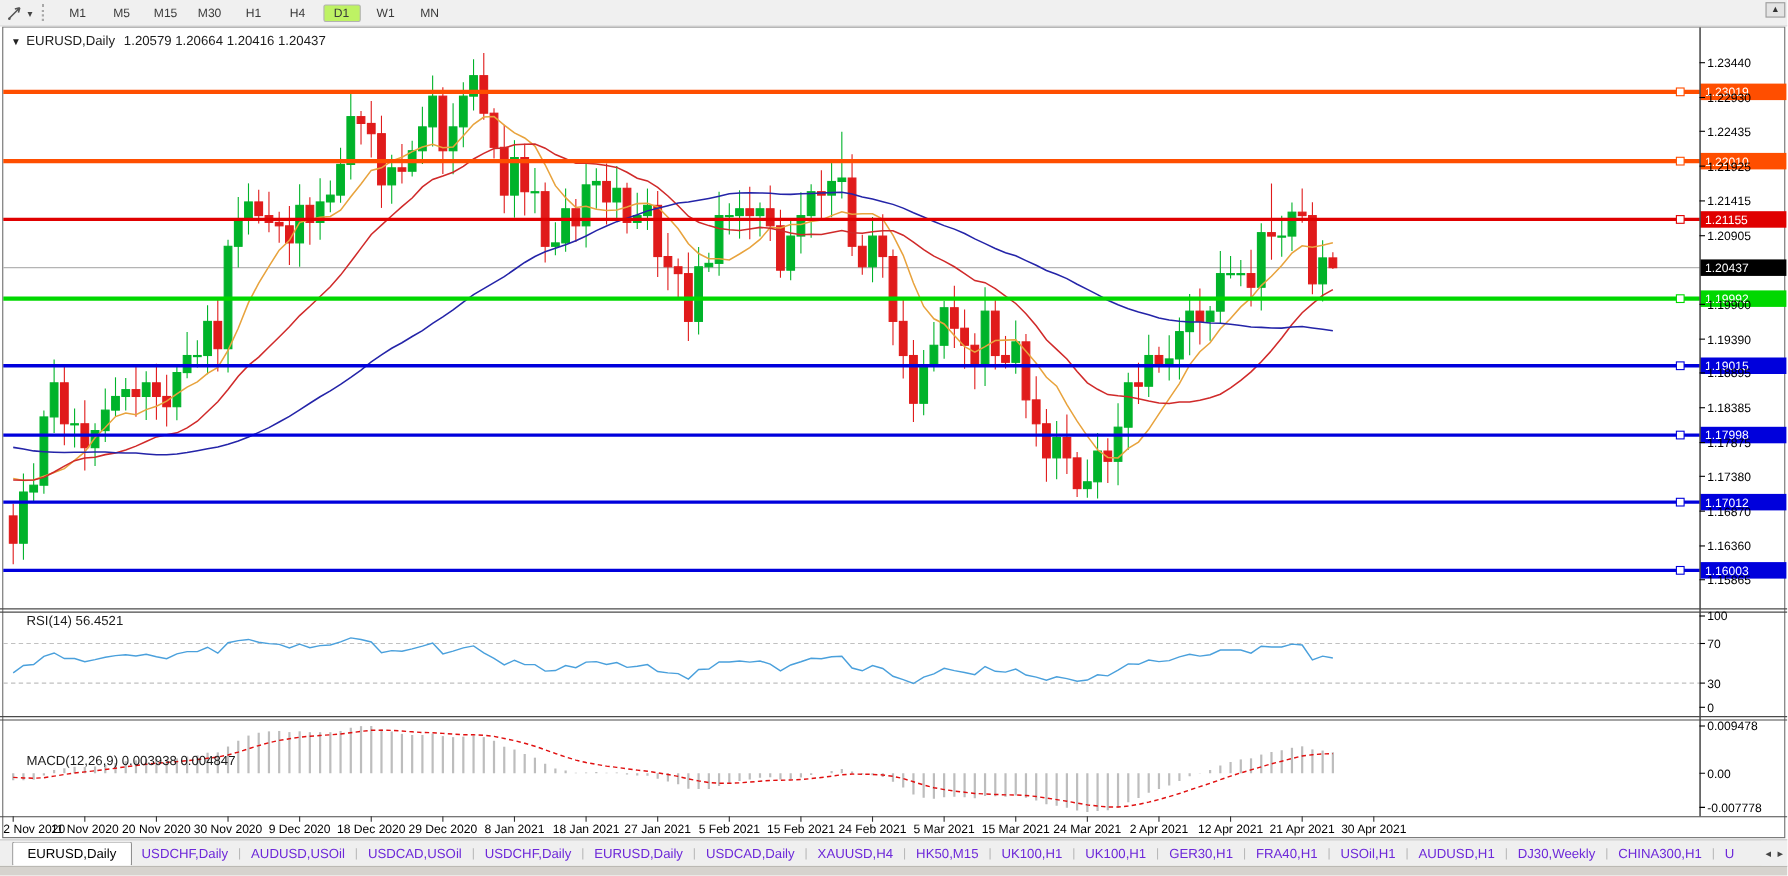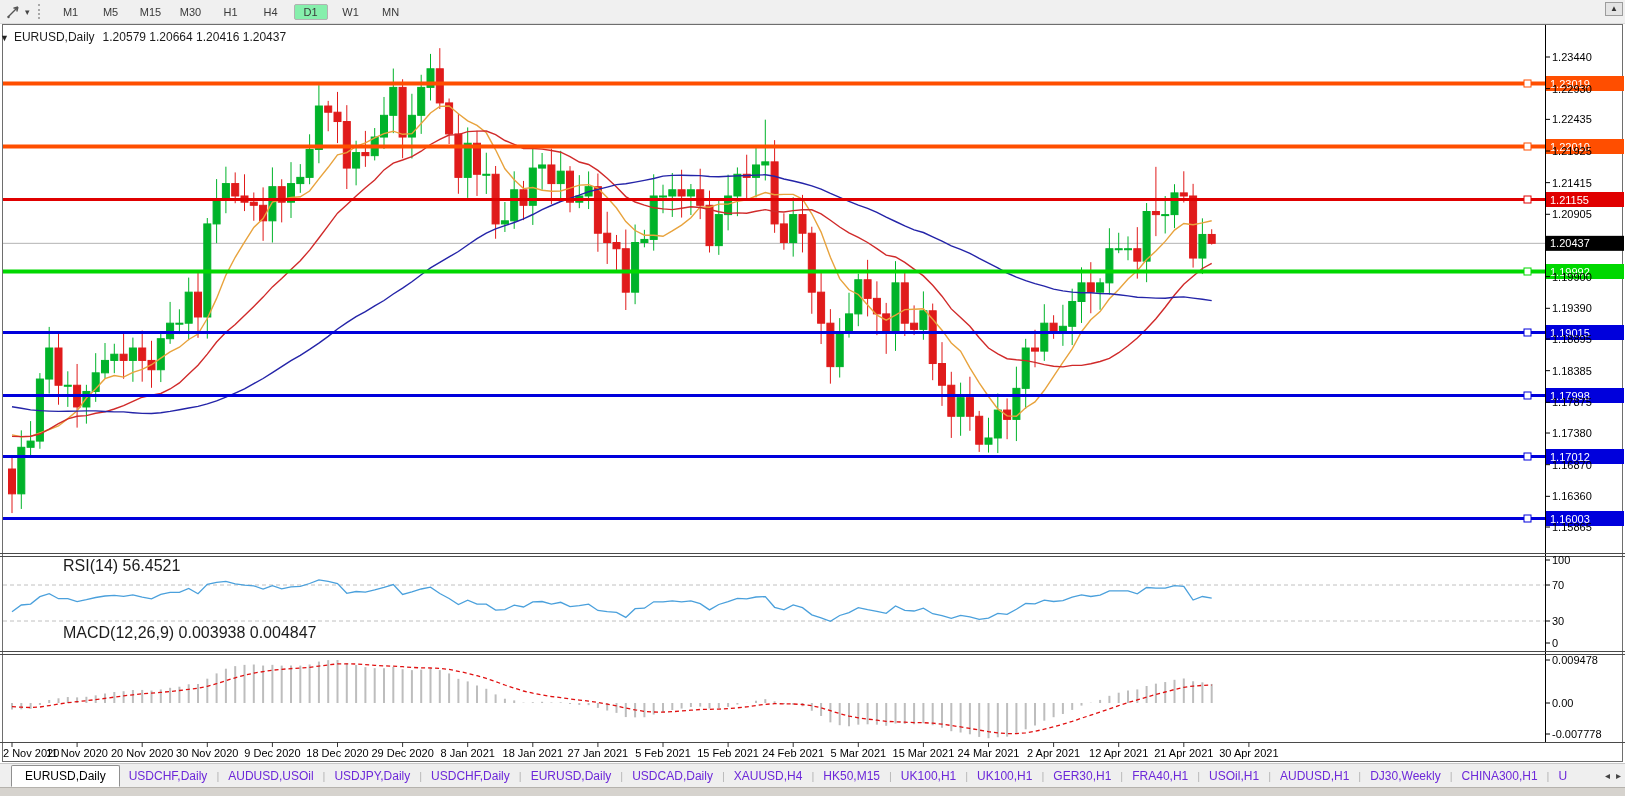--- a/index.html
+++ b/index.html
@@ -6,28 +6,28 @@
     font-family:"Liberation Sans",sans-serif;}
   #stage{position:relative;width:1625px;height:796px;background:#fff;}
   svg{font-family:"Liberation Sans",sans-serif;}
   
   .toolbar{position:absolute;left:0;top:0;width:1625px;height:23px;background:#f0f0f0;
     border-bottom:1px solid #dcdcdc;display:flex;align-items:center;z-index:6;}
   .tool-icon{width:22px;height:18px;margin-left:3px;display:flex;align-items:center;justify-content:center;}
   .caret{font-size:9px;color:#444;margin:0 4px 0 0;}
   .grip{width:3px;height:15px;border-left:2px dotted #a8a8a8;margin:0 8px 0 4px;}
   .tf{min-width:24px;text-align:center;font-size:11px;color:#3a3a3a;padding:2px 5px;margin:0 3px;}
-  .tf.active{background:#86efac;border:1px solid #b2b2b2;border-radius:2px;padding:1px 4px;}
+  .tf.active{background:#bef264;border:1px solid #b2b2b2;border-radius:2px;padding:1px 4px;}
   .tb-right{position:absolute;right:2px;top:2px;width:16px;height:12px;background:#e4e4e4;
     border:1px solid #9c9c9c;font-size:8px;line-height:11px;text-align:center;color:#333;}
   
-  .chart-title{position:absolute;left:0;top:30px;font-size:12px;color:#1c1c1c;z-index:5;white-space:nowrap;}
+  .chart-title{position:absolute;left:10px;top:30px;font-size:12px;color:#1c1c1c;z-index:5;white-space:nowrap;}
   .chart-title .tri{font-size:9px;margin-right:5px;color:#222;}
   .chart-title .num{margin-left:8px;}
-  .panel-title{position:absolute;left:24px;font-size:16px;color:#1c1c1c;z-index:5;white-space:nowrap;margin-left:39px;}
+  .panel-title{position:absolute;left:24px;font-size:12px;color:#1c1c1c;z-index:5;white-space:nowrap;}
   
   .tabbar{position:absolute;left:0;top:763px;width:1625px;height:23px;background:#efefef;
     display:flex;align-items:center;z-index:6;overflow:hidden;border-top:1px solid #c8c8c8;}
   .tab{font-size:12px;color:#6d28d9;padding:3px 9px;white-space:nowrap;}
   .tab.active{background:#fff;border:1px solid #8f8f8f;border-bottom:1px solid #fff;color:#000;
     padding:3px 13px;margin-left:11px;border-radius:2px 2px 0 0;}
   .sep{color:#b5b5b5;font-size:11px;}
   .tab-arrows{position:absolute;right:0;top:0;height:23px;background:#efefef;display:flex;
     align-items:center;padding:0 4px;gap:6px;font-size:10px;color:#444;z-index:7;}
   .statusbar{position:absolute;left:0;top:787px;width:1625px;height:9px;background:#d6d3ce;border-top:1px solid #b5b2ad;}
@@ -593,30 +593,30 @@
         <div class="tf">W1</div>
         <div class="tf">MN</div>
       </div>
     <div class="tb-right">▲</div>
   </div>
 
   <div class="chart-title">
     <span class="tri">▼</span><span>EURUSD,Daily</span><span class="num">1.20579 1.20664 1.20416 1.20437</span>
   </div>
   <div class="panel-title" style="top:557px">RSI(14) 56.4521</div>
-  <div class="panel-title" style="top:624px">MACD(12,26,9) 0.003938 0.004847</div>
+  <div class="panel-title" style="top:684px">MACD(12,26,9) 0.003938 0.004847</div>
 
   <div class="tabbar">
     <div id="tabs" style="display:flex;align-items:center;">
         <div class="tab active">EURUSD,Daily</div>
         <div class="tab">USDCHF,Daily</div>
         <span class="sep">|</span>
         <div class="tab">AUDUSD,USOil</div>
         <span class="sep">|</span>
-        <div class="tab">USDJPY,Daily</div>
+        <div class="tab">USDCAD,USOil</div>
         <span class="sep">|</span>
         <div class="tab">USDCHF,Daily</div>
         <span class="sep">|</span>
         <div class="tab">EURUSD,Daily</div>
         <span class="sep">|</span>
         <div class="tab">USDCAD,Daily</div>
         <span class="sep">|</span>
         <div class="tab">XAUUSD,H4</div>
         <span class="sep">|</span>
         <div class="tab">HK50,M15</div>

